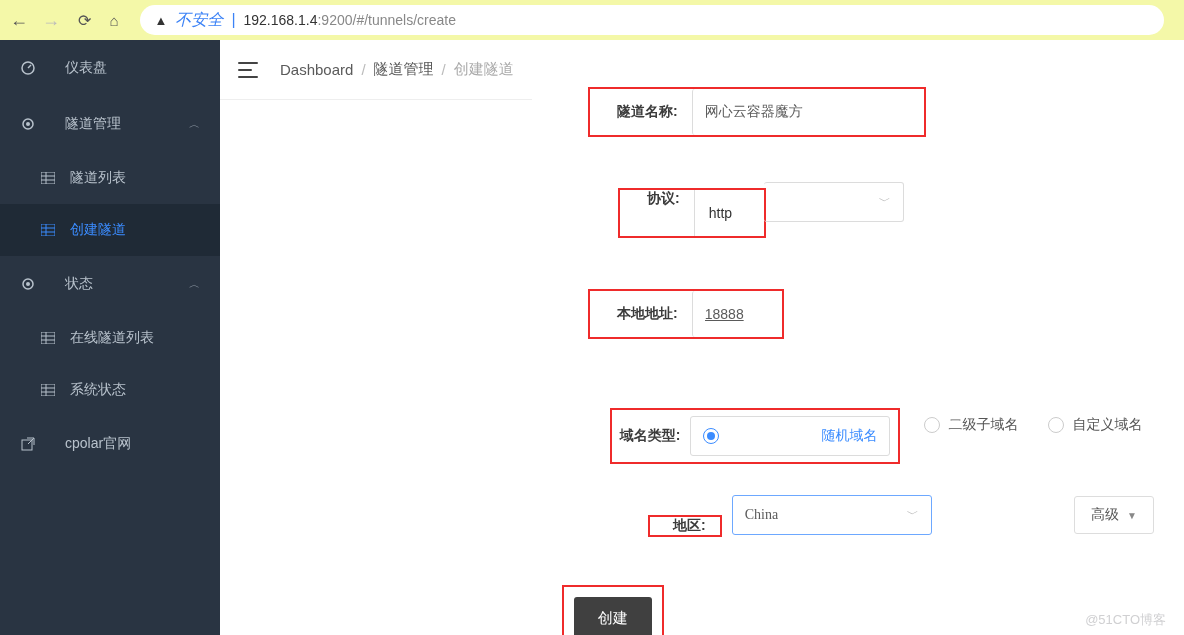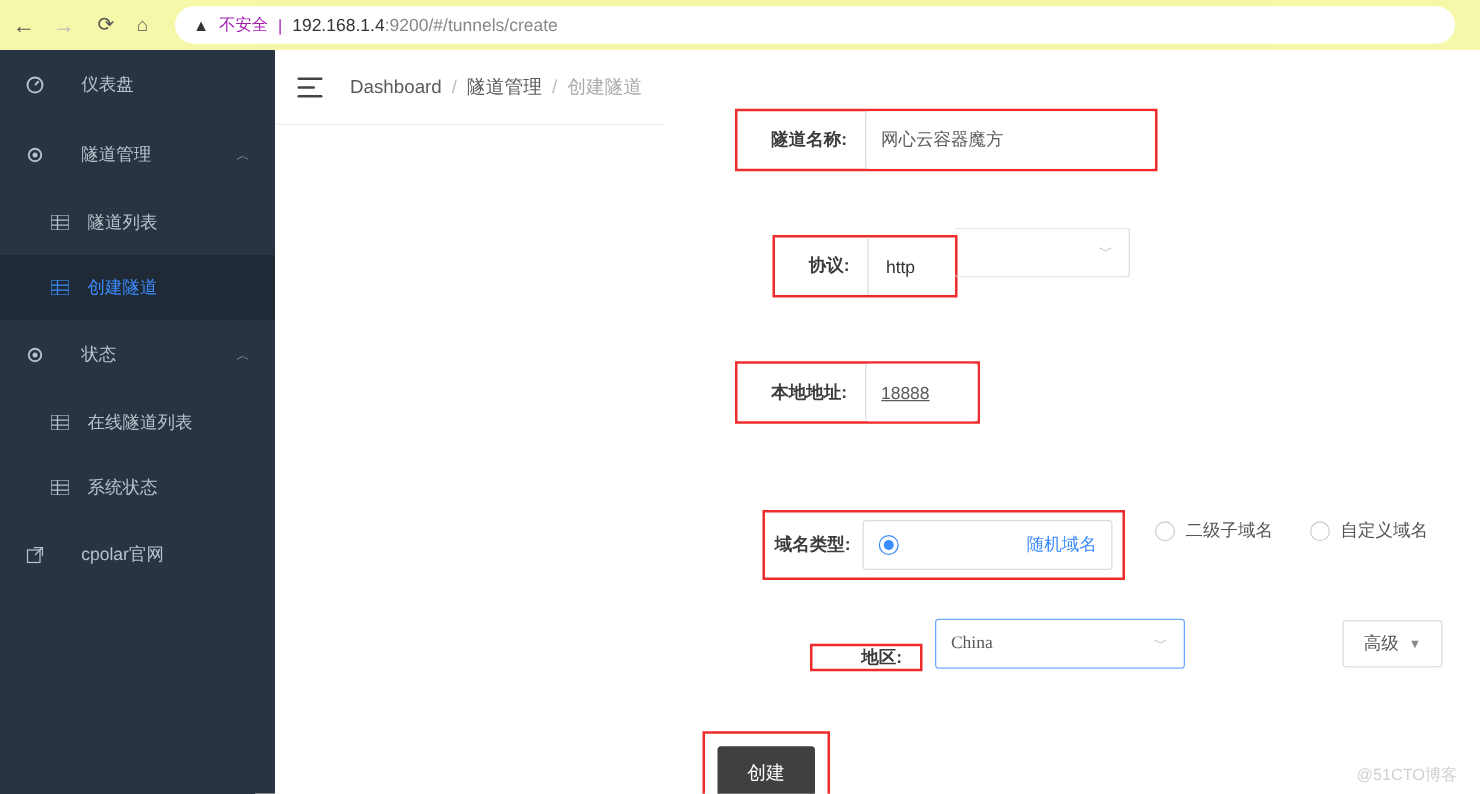--- a/index.html
+++ b/index.html
@@ -6,21 +6,21 @@
 body { font-family: -apple-system, "Helvetica Neue", Arial, sans-serif; font-size: 14px; color: #333; background: #fff; width: 1184px; height: 635px; overflow: hidden; }
 
 
 .browser-bar { height: 40px; background: #f4f8a8; display: flex; align-items: center; padding: 0 10px; gap: 14px; }
 .nav-arrow { color: #555; font-size: 18px; cursor: pointer; }
 .nav-arrow.fwd { color: #bbb; }
 .reload-icon { color: #555; font-size: 16px; cursor: pointer; margin-left: 4px; }
 .home-ic { color: #555; font-size: 15px; cursor: pointer; margin-left: 4px; }
 .url-box { flex: 1; background: #fff; border-radius: 16px; height: 30px; display: flex; align-items: center; padding: 0 14px; gap: 8px; margin-left: 8px; margin-right: 10px; }
 .warn-icon { color: #333; font-size: 13px; }
-.insecure-txt { color: #a21caf; font-size: 13px; }
+.insecure-txt { color: #3b82f6; font-size: 16px; font-style: italic; }
 .url-txt { color: #333; font-size: 14px; }
 .url-txt .gray { color: #888; }
 
 
 .layout { display: flex; height: calc(635px - 40px); }
 .sidebar { width: 220px; background: #293442; color: #b8c2cc; display: flex; flex-direction: column; }
 .side-item { display: flex; align-items: center; padding: 0 20px; height: 56px; cursor: pointer; gap: 29px; }
 .side-item .chev { margin-left: auto; font-size: 11px; color: #8a94a0; }
 .side-sub { height: 52px; display: flex; align-items: center; padding-left: 40px; gap: 14px; cursor: pointer; }
 .side-sub.active { background: #1f2a36; color: #3b8cff; }
@@ -191,21 +191,21 @@
       
       <div class="row" style="margin-left:26px;">
         <span class="redbox" style="align-items:center;">
           <span class="lbl" style="width:88px;padding-left:8px;">隧道名称:</span>
           <input class="ipt w200" style="border-left: 1px solid rgb(220, 220, 220); border-top: none; border-right: none; border-bottom: none; height: 46px;" value="网心云容器魔方">
         </span>
       </div>
 
       
       <div class="row" style="margin-left:56px;">
-        <span class="redbox" style="align-items:center;">
+        <span class="redbox" style="">
           <span class="lbl" style="width:60px;padding-left:8px;">协议:</span>
           <span style="display:inline-flex;align-items:center;height:46px;border-left:1px solid #dcdcdc;padding:0 14px;width:70px;">http</span>
         </span>
         <div class="sel" style="margin-left:-2px;width:140px;border-left:none;">
           <span></span>
             <span class="chev-d">﹀</span>
         </div>
       </div>
 
       
@@ -232,21 +232,21 @@
           </div>
           <div class="radio-item">
             <span class="radio-dot"></span>
             <span class="rlabel">自定义域名</span>
           </div>
         </div>
       </div>
 
       
       <div class="row" style="margin-left:86px;">
-        <span class="redbox" style="align-items:flex-start;padding-left:16px;">
+        <span class="redbox" style="align-items:flex-start;">
           <span class="lbl" style="width:56px;padding-left:6px;">地区:</span>
         </span>
         <div class="sel focus" style="margin-left:10px;font-family:Liberation Serif, serif;">
           <span>China</span>
           <span class="chev-d">﹀</span>
         </div>
       </div>
 
       
       <div class="adv-btn">

